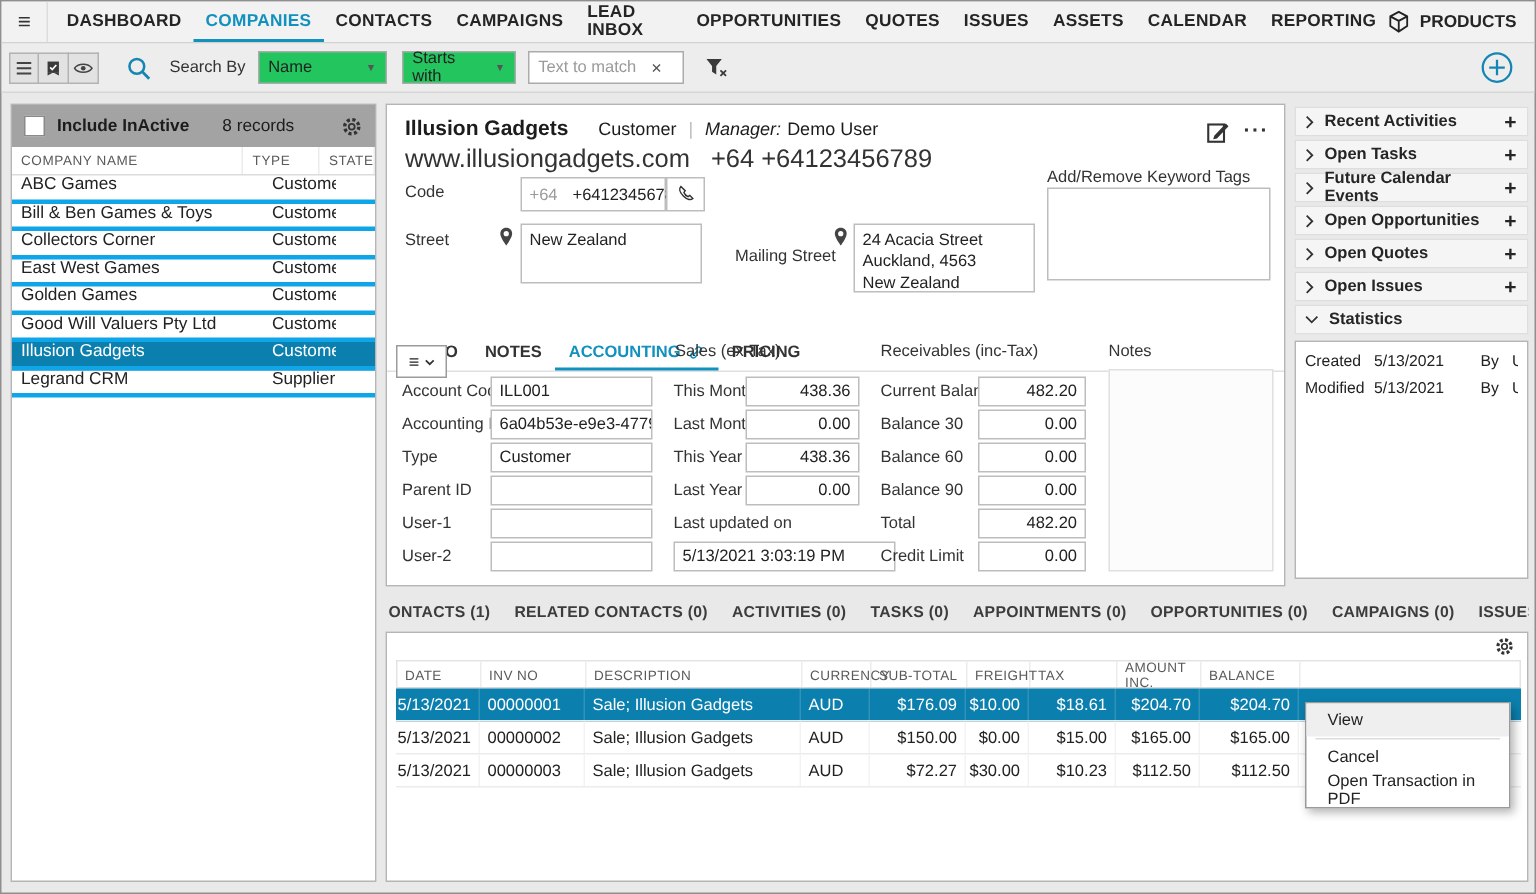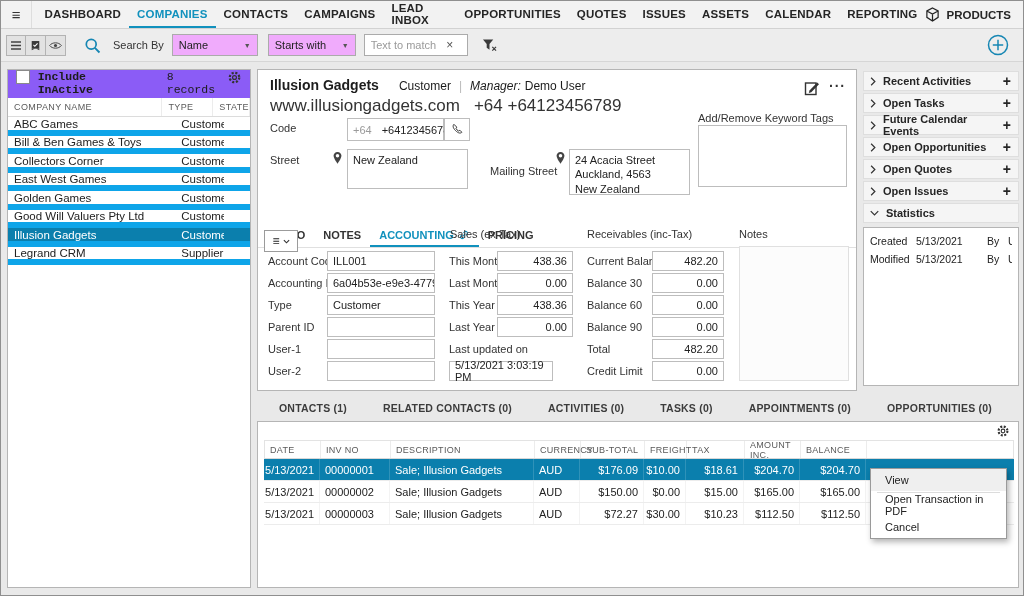--- a/index.html
+++ b/index.html
@@ -16,45 +16,45 @@
   .nav-right { margin-left:auto; display:flex; align-items:center; gap:6px; padding-right:12px; }
   .nav-right .lbl { font-size:11.5px; font-weight:bold; color:#252525; }
 
   
   .toolbar { position:absolute; left:0; top:28px; width:100%; height:33px; background:#ededed; border-bottom:1px solid #d6d6d6; display:flex; align-items:center; }
   .btngroup { display:flex; margin-left:5px; }
   .tbtn { width:20px; height:21px; background:#e2e2e2; border:1px solid #b3b3b3; display:flex; align-items:center; justify-content:center; cursor:pointer; }
   .tbtn + .tbtn { border-left:none; }
   .searchglass { margin-left:18px; cursor:pointer; display:flex; }
   .sblabel { font-size:11px; color:#333; margin-left:12px; }
-  .select { height:22px; background:#f0abfc; border:1px solid #ababab; display:flex; align-items:center; justify-content:space-between; padding:0 6px; font-size:11px; color:#222; cursor:pointer; }
+  .select { height:22px; background:#22c55e; border:1px solid #ababab; display:flex; align-items:center; justify-content:space-between; padding:0 6px; font-size:11px; color:#222; cursor:pointer; }
   .select .arr { font-size:7px; color:#555; margin-left:6px; }
   .tinput { height:22px; background:#fff; border:1px solid #ababab; display:flex; align-items:center; padding:0 6px; margin-left:8px; }
   .tinput .ph { font-size:11px; color:#9a9a9a; }
   .tinput .clear { margin-left:10px; font-size:12px; color:#555; cursor:pointer; }
   .funnel { margin-left:14px; cursor:pointer; display:flex; }
   .addcircle { position:absolute; right:14px; top:5px; cursor:pointer; display:flex; }
 
   
   .panel { position:absolute; background:#fff; border:1px solid #b5b5b5; }
   .flabel { font-size:11px; color:#333; }
   .ibox { background:#fff; border:1px solid #bdbdbd; font-size:11px; color:#222; display:flex; align-items:center; padding:0 5px; height:20px; }
   .ibox.num { justify-content:flex-end; }
   .tarea { background:#fff; border:1px solid #bdbdbd; font-size:11px; color:#222; padding:3px 5px; white-space:pre-line; line-height:1.3; }
 
   
-  .leftheader { position:absolute; left:0; top:0; width:100%; height:28px; background:#8b5cf6; display:flex; align-items:flex-start;font-family:Liberation Mono, monospace; }
+  .leftheader { position:absolute; left:0; top:0; width:100%; height:28px; background:#a3a3a3; display:flex; align-items:center; }
   .chk { width:14px; height:14px; background:#fff; border:1px solid #8a8a8a; margin-left:8px; cursor:pointer; }
   .leftheader .t1 { font-size:11.5px; font-weight:bold; color:#1c1c1c; margin-left:8px; }
   .leftheader .t2 { font-size:11.5px; color:#1c1c1c; margin-left:22px; }
   .leftheader .gear { margin-left:auto; margin-right:8px; cursor:pointer; display:flex; }
   .lcolhead { position:absolute; left:0; top:28px; width:100%; height:19px; display:flex; border-bottom:1px solid #dcdcdc; background:#fff; }
   .lcolhead > div { font-size:9px; color:#5a5a5a; letter-spacing:.4px; display:flex; align-items:center; padding-left:6px; border-right:1px solid #ececec; }
   .lrows { position:absolute; left:0; top:47px; width:100%; }
-  .lrow { height:18.5px; display:flex; align-items:flex-end; border-bottom:6px solid #0ea5e9; cursor:pointer;gap:20px; }
+  .lrow { height:18.5px; display:flex; align-items:flex-start; border-bottom:3px solid #0ea5e9; cursor:pointer;gap:20px; }
   .lrow > div { font-size:11.5px; color:#222; display:flex; align-items:center; padding-left:6px; overflow:hidden; white-space:nowrap; }
   .lrow.sel { background:#0b7fad; }
   .lrow.sel > div { color:#fff; }
   .c-name { width:158px; } .c-type { width:52px; } .c-state { flex:1; }
 
   
   .dethead { position:absolute; left:12px; top:7px; display:flex; align-items:baseline; }
   .dethead .nm { font-size:14px; font-weight:bold; color:#1c1c1c; }
   .dethead .typ { font-size:12px; color:#1c1c1c; margin-left:20px; }
   .dethead .sep { color:#bbb; margin:0 8px; font-size:12px; }
@@ -78,21 +78,21 @@
   .sbar .chev { margin-left:6px; display:flex; }
   .sbar .lb { font-size:11px; font-weight:bold; color:#252525; margin-left:7px; }
   .sbar .plus { margin-left:auto; margin-right:7px; font-size:14px; font-weight:bold; color:#252525; cursor:pointer; }
   .statbox { position:absolute; left:0; top:158px; width:156px; height:159px; background:#fff; border:1px solid #b5b5b5; padding:7px 6px; }
   .statrow { display:flex; font-size:10.5px; color:#222; margin-bottom:6px; white-space:nowrap; }
   .statrow .sl { width:46px; } .statrow .sd { width:52px; } .statrow .sb { width:40px;padding-left:19px; }
   .statrow .su { flex:1; overflow:hidden; text-overflow:ellipsis; }
 
   
   .btabs { position:absolute; left:256px; top:393px; width:762px; height:27px; display:flex; align-items:stretch; overflow:hidden; }
-  .btab { display:flex; align-items:center; font-size:10.5px; font-weight:bold; color:#3c3c3c; padding:0 8px; cursor:pointer; white-space:nowrap; letter-spacing:.2px;margin-left:20px; }
+  .btab { display:flex; align-items:center; font-size:10.5px; font-weight:bold; color:#3c3c3c; padding:0 8px; cursor:pointer; white-space:nowrap; letter-spacing:.2px; }
   .btab.first { padding-left:2px; }
 
   
   .tx-gear { position:absolute; right:8px; top:2px; cursor:pointer; display:flex; }
   .txtable { position:absolute; left:6px; top:18px; right:4px; }
   .txhead { display:flex; height:19px; border:1px solid #e3e3e3; border-bottom:1px solid #d8d8d8; background:#fff; }
   .txhead > div { font-size:9px; color:#5a5a5a; letter-spacing:.3px; display:flex; align-items:center; padding:0 5px; border-right:1px solid #ececec; }
   .txrow { display:flex; height:22px; border-bottom:1px solid #ececec; cursor:pointer; }
   .txrow > div { font-size:11px; color:#222; display:flex; align-items:center; padding:0 5px; border-right:1px solid #f3f3f3; white-space:nowrap; }
   .txrow.sel { background:#0b7fad; }
@@ -172,21 +172,21 @@
       <svg width="17" height="17" viewBox="0 0 20 20">
           <circle cx="8.5" cy="8.5" r="5.8" fill="none" stroke="#1586b3" stroke-width="2"></circle>
           <line x1="12.8" y1="12.8" x2="18.2" y2="18.2" stroke="#1586b3" stroke-width="2.2"></line>
         </svg>
     </div>
     <span class="sblabel">Search By</span>
     <div class="select" style="width:86px; margin-left:8px;">
       <span>Name</span>
       <span class="arr">▼</span>
     </div>
-    <div class="select" style="width:88px; margin-left:10px;">
+    <div class="select" style="width:76px; margin-left:10px;">
       <span>Starts with</span>
       <span class="arr">▼</span>
     </div>
     <div class="tinput" style="width:104px;">
       <span class="ph">Text to match</span>
       <span class="clear">×</span>
     </div>
     <div class="funnel">
       <svg width="15" height="14" viewBox="0 0 16 15">
           <path d="M1 1.5 H12 L8 6.5 V12.5 L5 10.5 V6.5 Z" fill="#3a3a3a"></path>
@@ -364,21 +364,21 @@
 
     <span class="flabel abs" style="left:191px; top:185px;">This Month</span>
     <div class="ibox num abs" style="left:239px; top:181px; width:76px;">438.36</div>
     <span class="flabel abs" style="left:191px; top:207px;">Last Month</span>
     <div class="ibox num abs" style="left:239px; top:203px; width:76px;">0.00</div>
     <span class="flabel abs" style="left:191px; top:229px;">This Year</span>
     <div class="ibox num abs" style="left:239px; top:225px; width:76px;">438.36</div>
     <span class="flabel abs" style="left:191px; top:251px;">Last Year</span>
     <div class="ibox num abs" style="left:239px; top:247px; width:76px;">0.00</div>
     <span class="flabel abs" style="left:191px; top:273px;">Last updated on</span>
-    <div class="ibox abs" style="left:191px; top:291px; width:104px;">5/13/2021 3:03:19 PM</div>
+    <div class="ibox abs" style="left:191px; top:291px; width:148px;">5/13/2021 3:03:19 PM</div>
 
     <span class="flabel abs" style="left:329px; top:185px;">Current Balance</span>
     <div class="ibox num abs" style="left:394px; top:181px; width:72px;">482.20</div>
     <span class="flabel abs" style="left:329px; top:207px;">Balance 30</span>
     <div class="ibox num abs" style="left:394px; top:203px; width:72px;">0.00</div>
     <span class="flabel abs" style="left:329px; top:229px;">Balance 60</span>
     <div class="ibox num abs" style="left:394px; top:225px; width:72px;">0.00</div>
     <span class="flabel abs" style="left:329px; top:251px;">Balance 90</span>
     <div class="ibox num abs" style="left:394px; top:247px; width:72px;">0.00</div>
     <span class="flabel abs" style="left:329px; top:273px;">Total</span>
@@ -535,17 +535,17 @@
         <div class="tc-amt">$112.50</div>
         <div class="tc-bal">$112.50</div>
         <div class="tc-fill"></div>
       </div>
     </div>
   </div>
 
   <div class="ctxmenu">
     <div class="ctxitem hl">View</div>
     <div class="ctxsep"></div>
+    <div class="ctxitem">Cancel</div>
     <div class="ctxitem">Open Transaction in PDF</div>
-    <div class="ctxitem">Cancel</div>
   </div>
 
 </div>
 
 </body></html>

